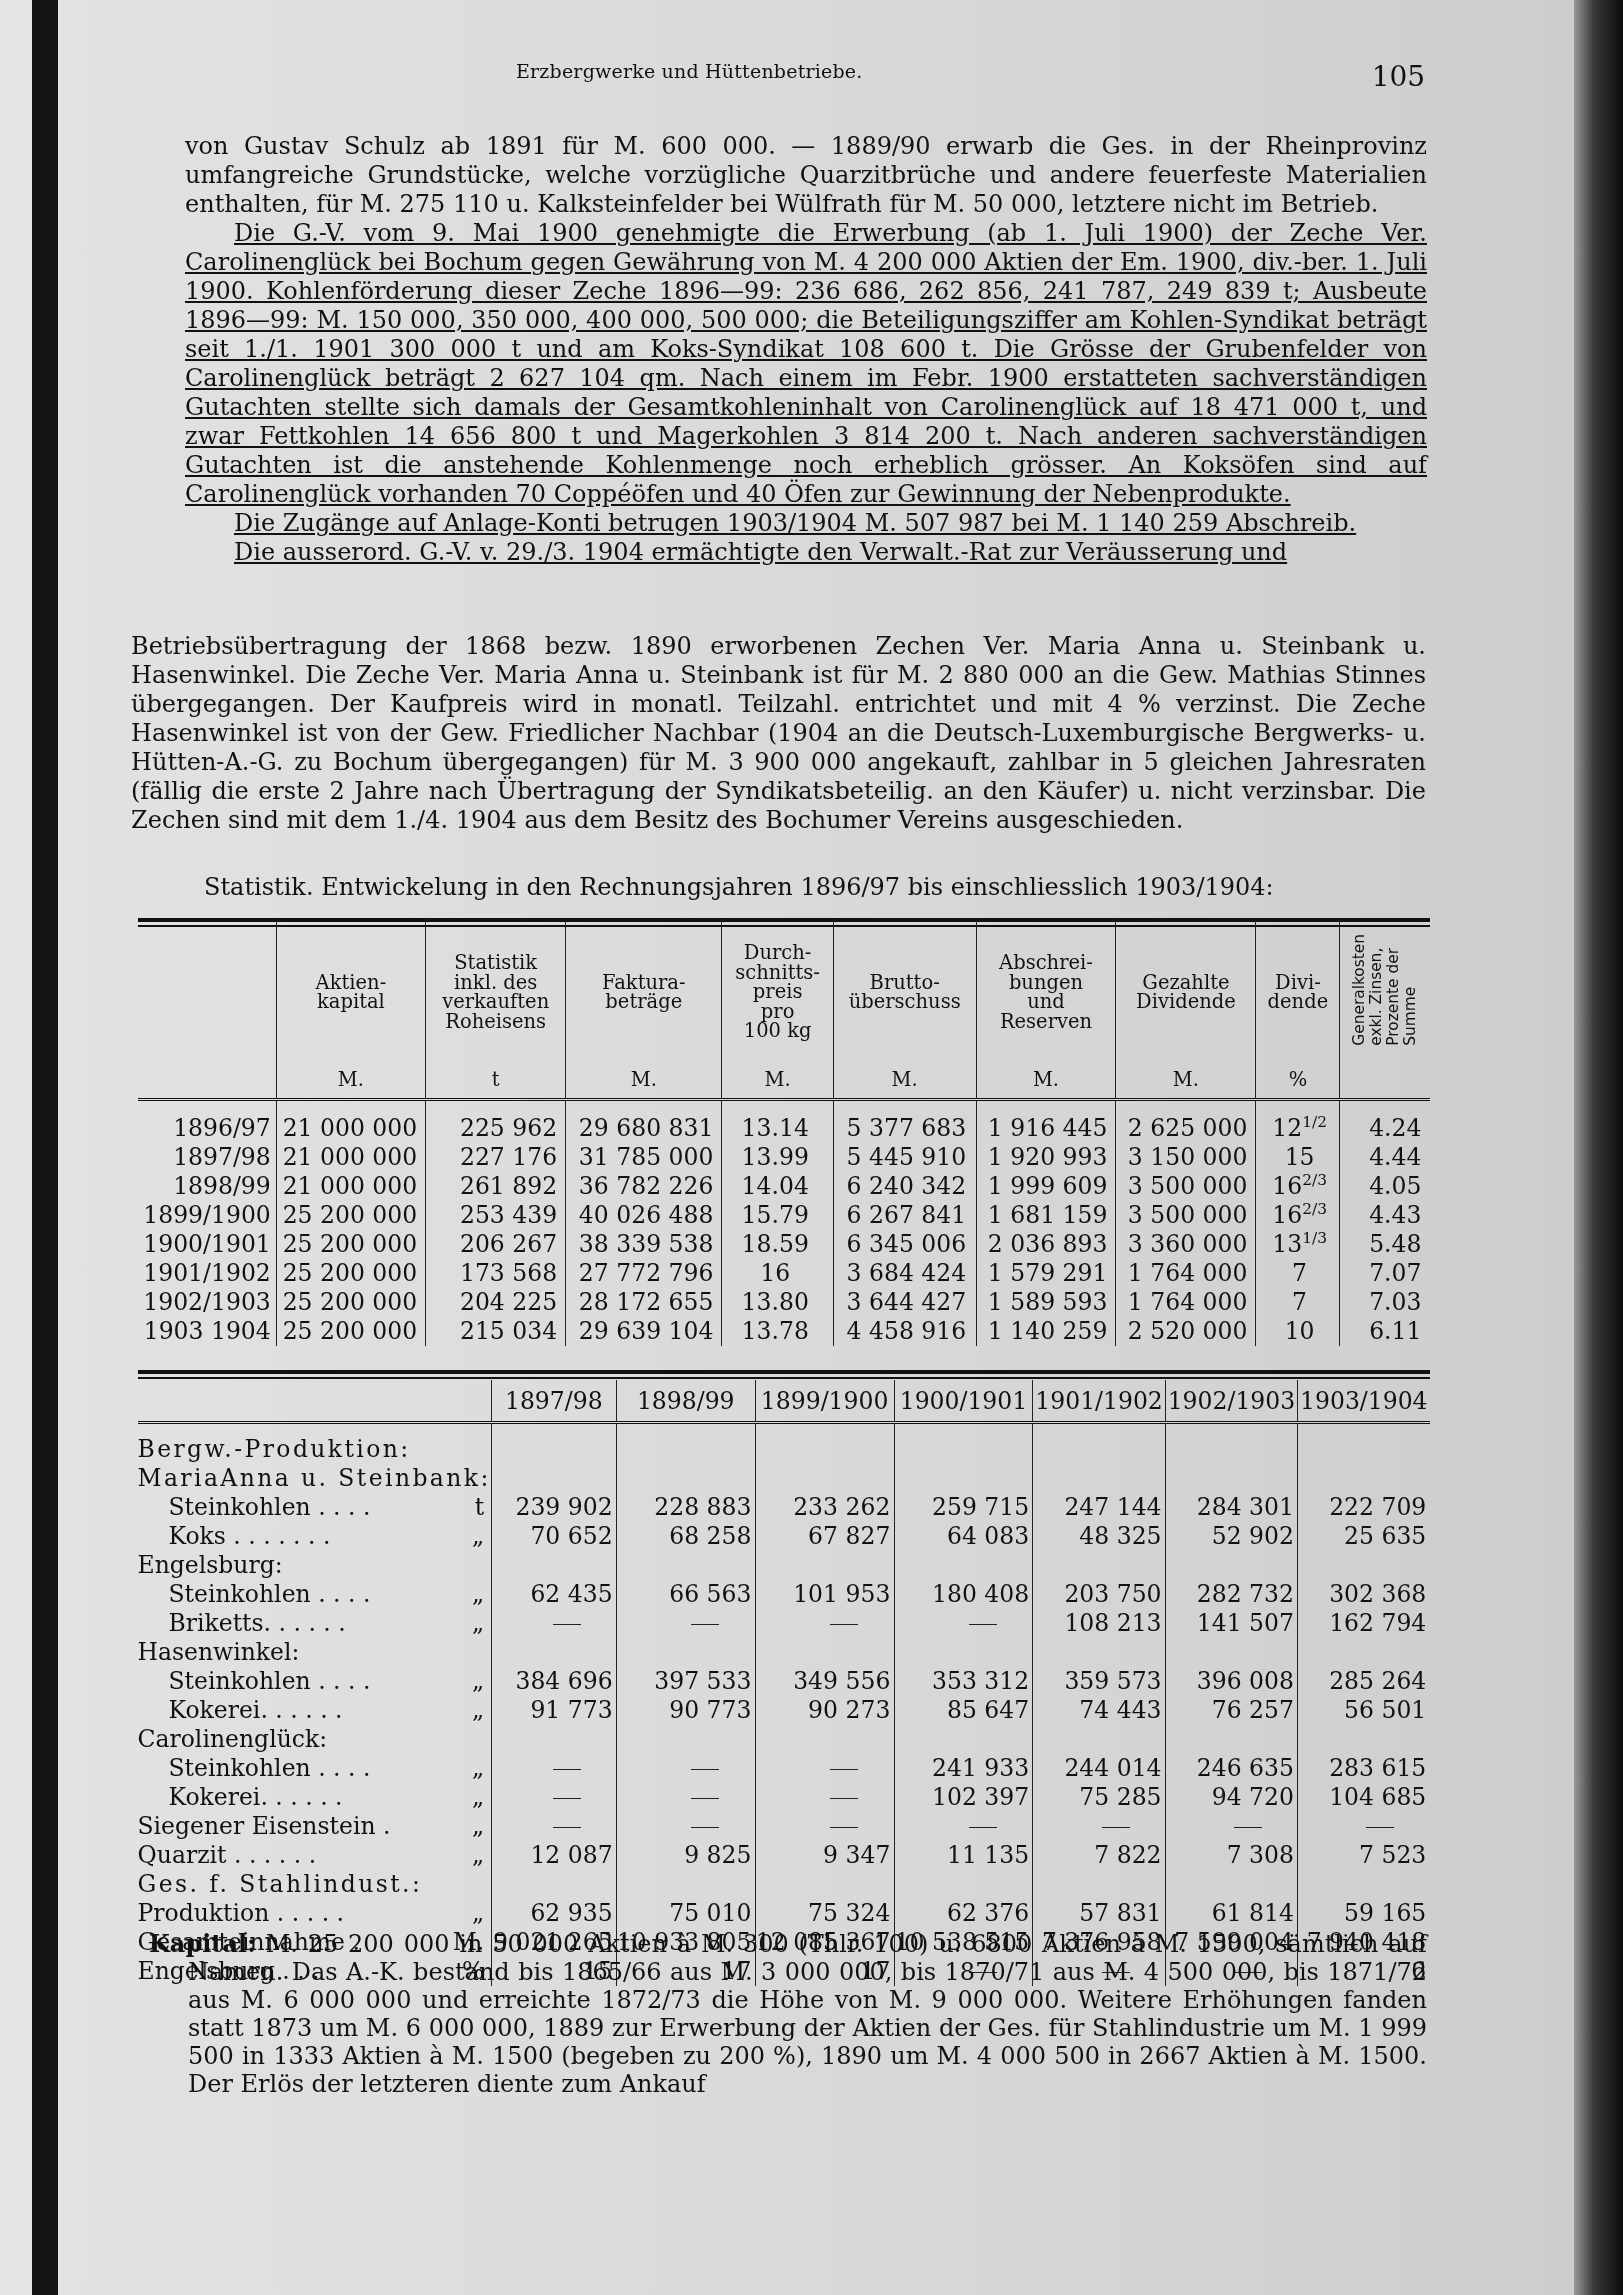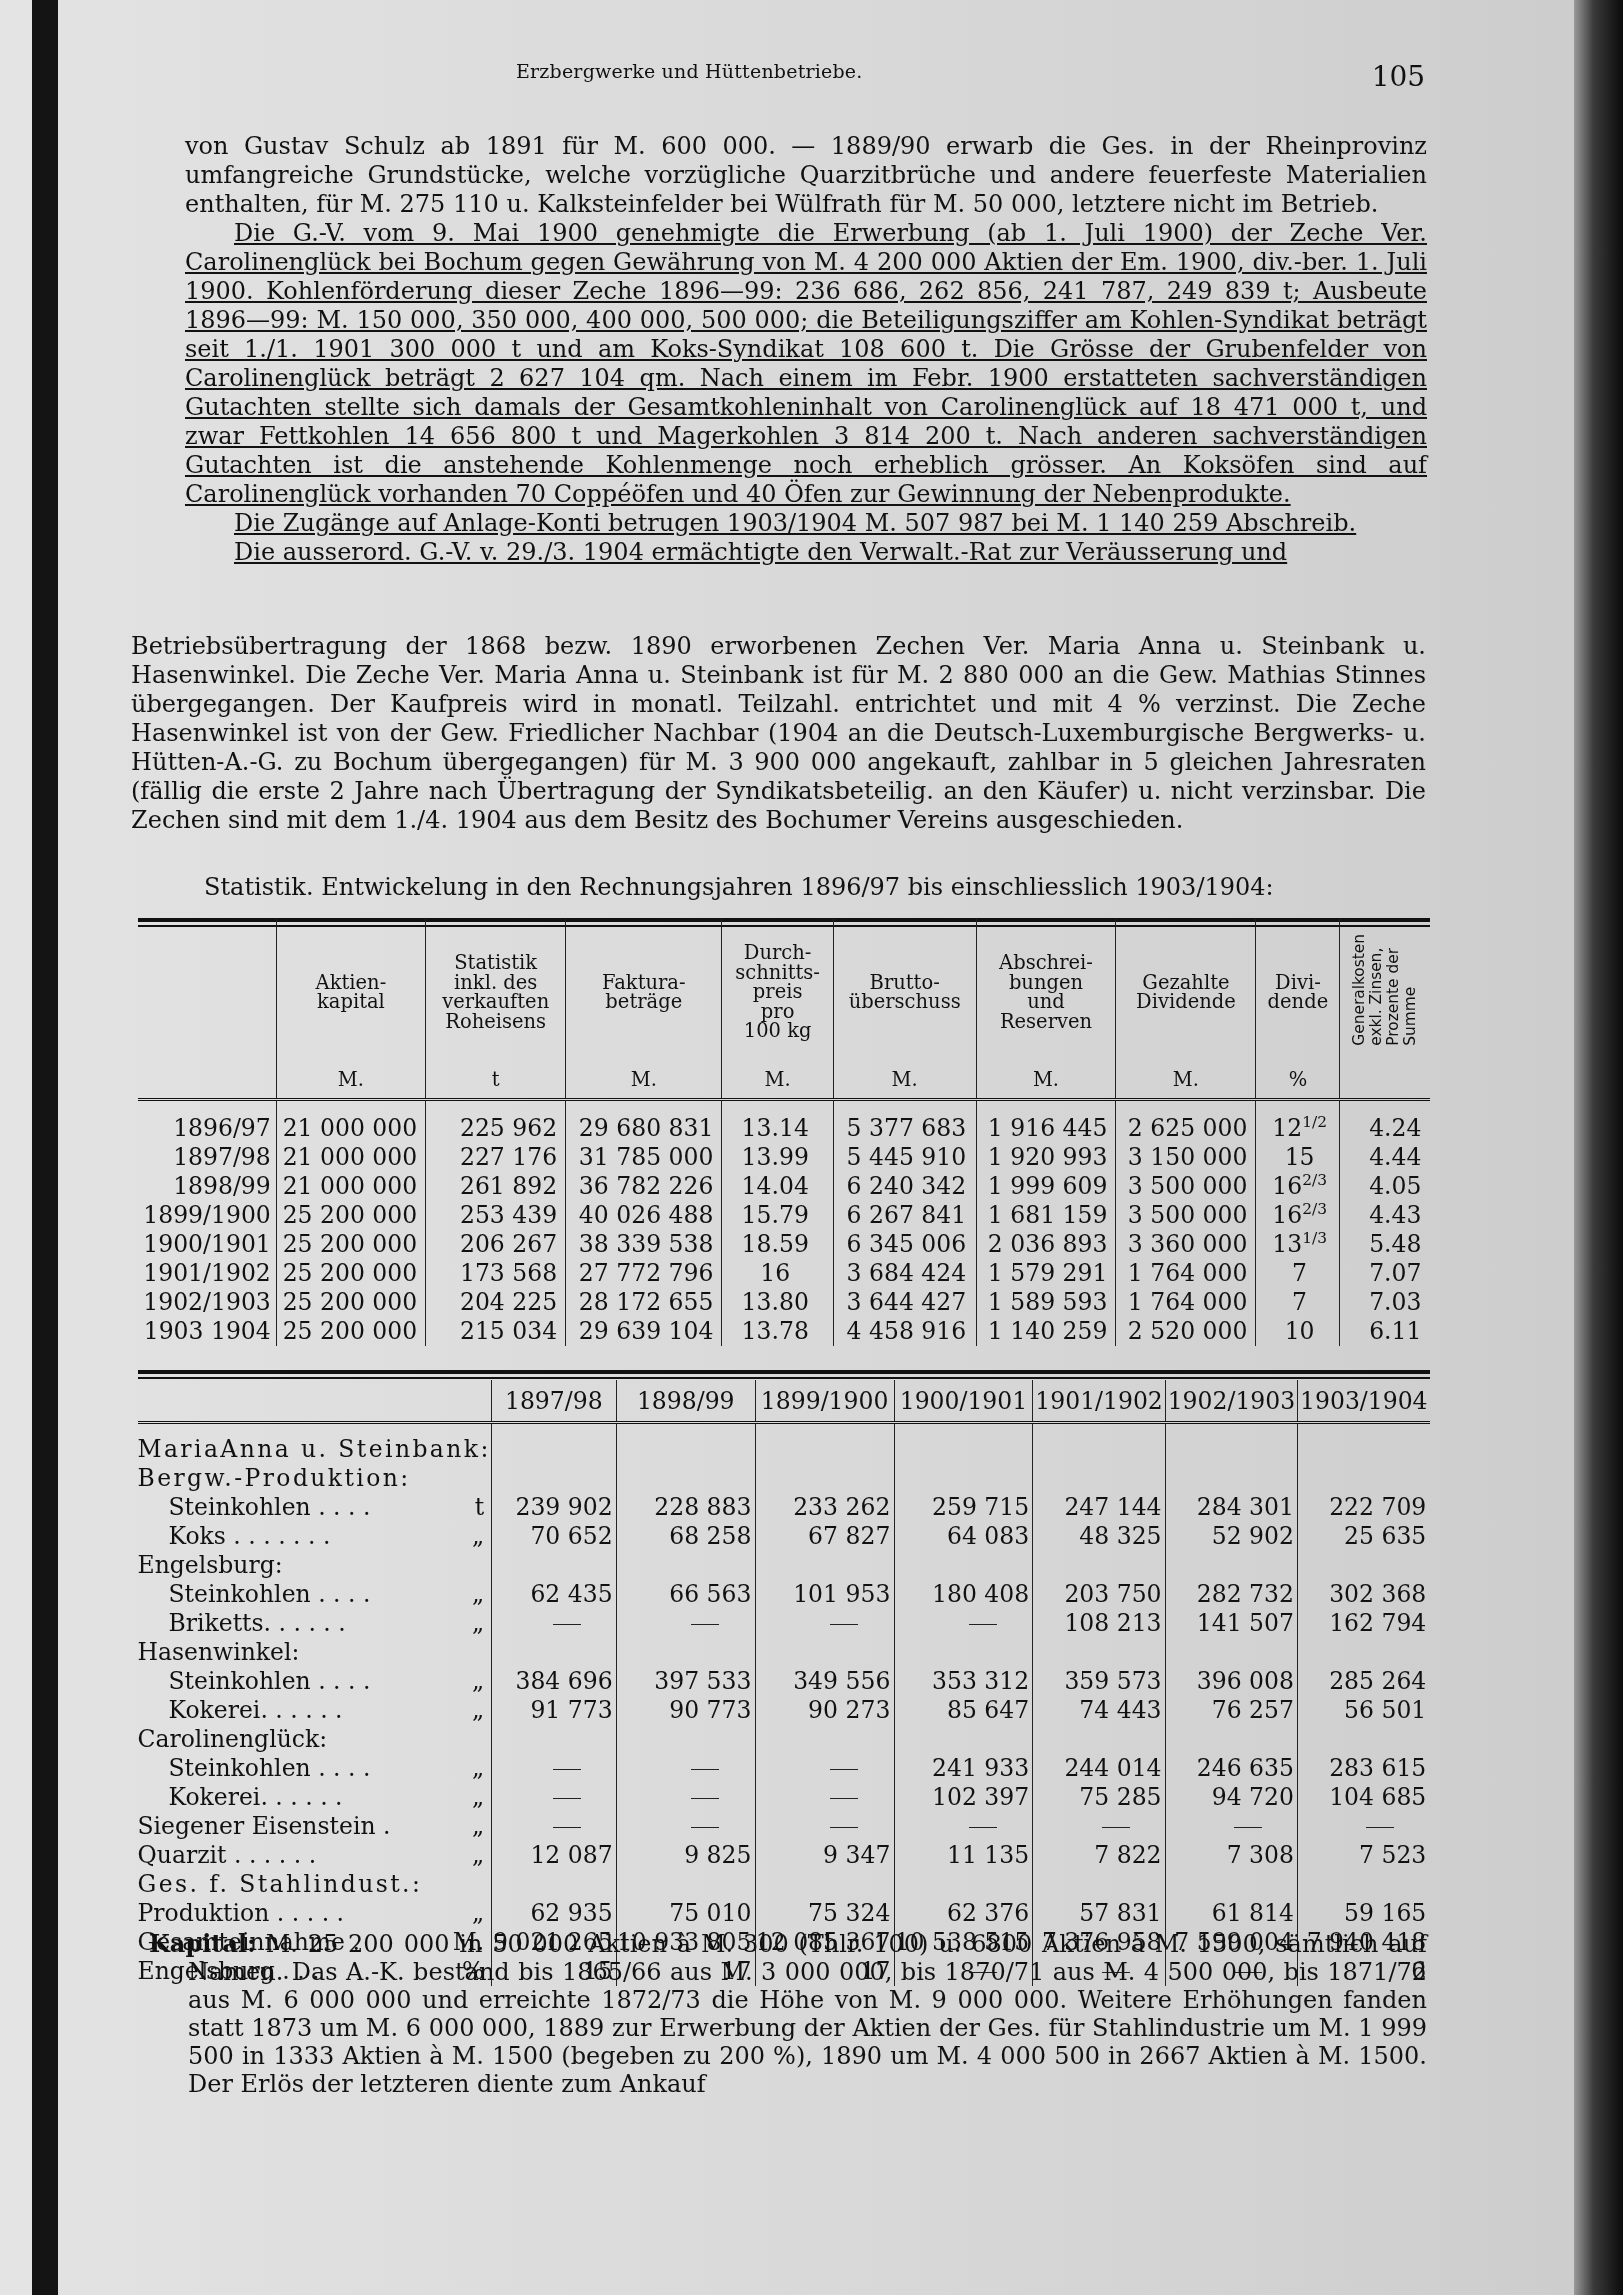--- a/index.html
+++ b/index.html
@@ -248,31 +248,31 @@
           <th class="colw">1898/99</th>
           <th class="colw">1899/1900</th>
           <th class="colw">1900/1901</th>
           <th class="colw">1901/1902</th>
           <th class="colw">1902/1903</th>
           <th class="colw">1903/1904</th>
         </tr>
     </thead>
     <tbody id="t2-body">
         <tr>
+          <td class="label"><span class="lab-group">Bergw.-Produktion:</span></td>
+          <td></td>
+          <td></td>
+          <td></td>
+          <td></td>
+          <td></td>
+          <td></td>
+          <td></td>
+        </tr>
+        <tr>
           <td class="label"><span class="lab-group">MariaAnna u. Steinbank:</span></td>
-          <td></td>
-          <td></td>
-          <td></td>
-          <td></td>
-          <td></td>
-          <td></td>
-          <td></td>
-        </tr>
-        <tr>
-          <td class="label"><span class="lab-group">Bergw.-Produktion:</span></td>
           <td></td>
           <td></td>
           <td></td>
           <td></td>
           <td></td>
           <td></td>
           <td></td>
         </tr>
         <tr>
           <td class="label"><span class="lab-sub">Steinkohlen . . . .</span><span class="unit">t</span></td>

